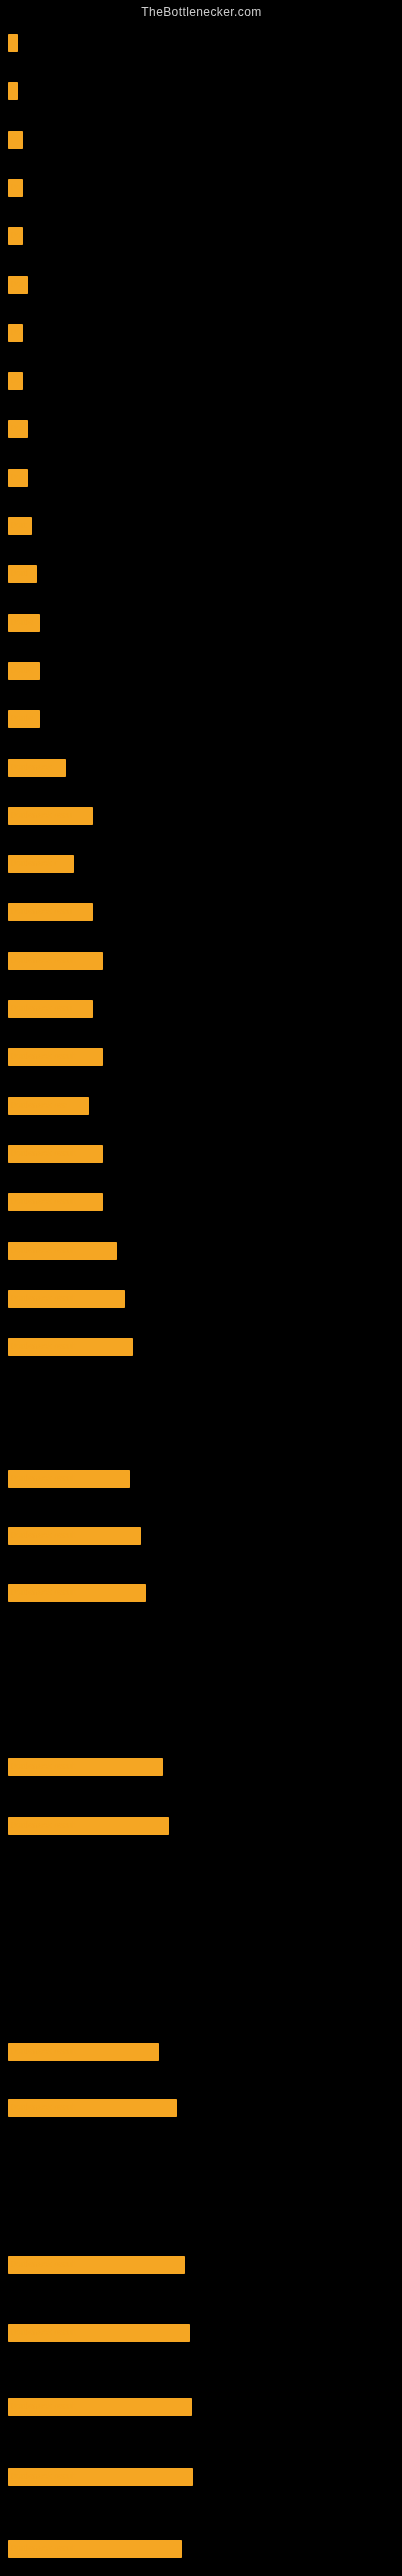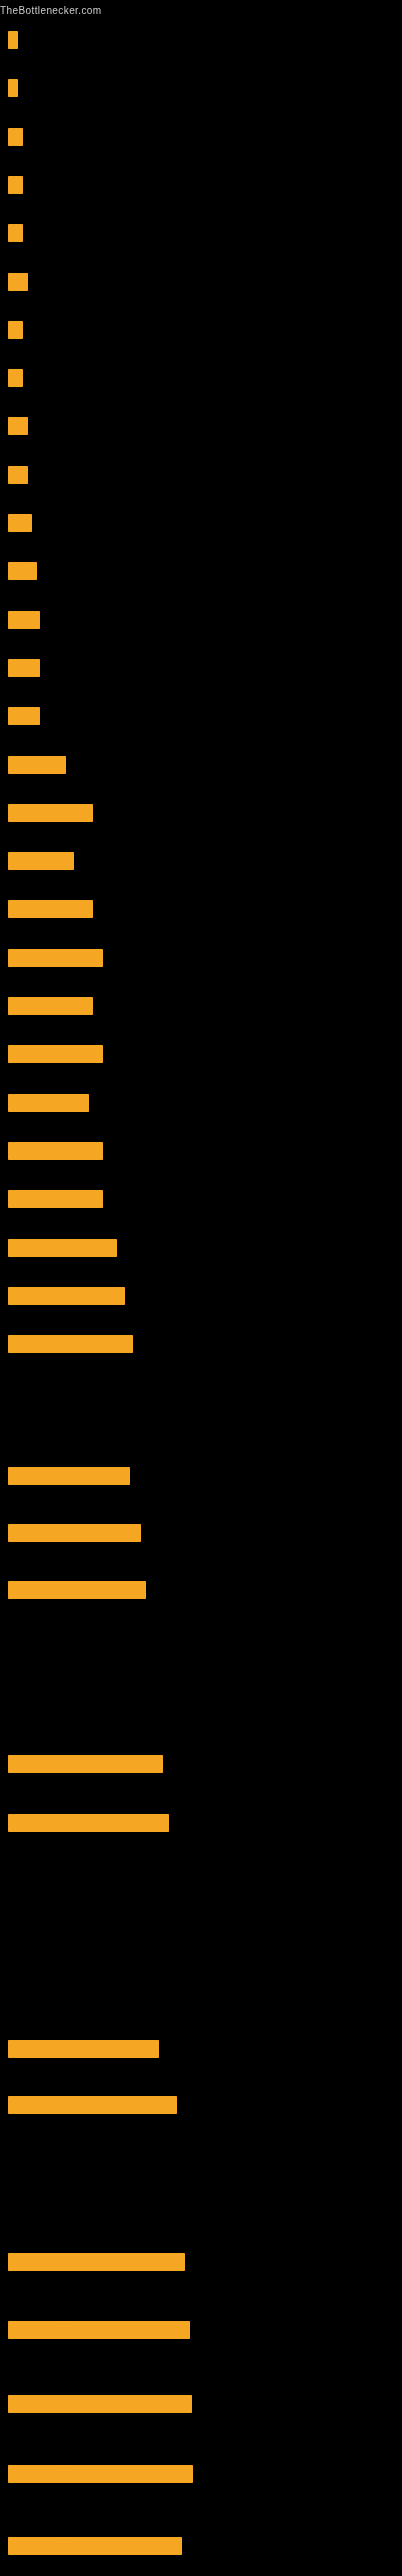--- a/index.html
+++ b/index.html
@@ -5,21 +5,22 @@
     * { margin: 0; padding: 0; box-sizing: border-box; }
     body {
       background-color: #000;
       width: 403px;
       min-height: 2576px;
       font-family: Arial, sans-serif;
       position: relative;
     }
     .site-title {
       color: #ccc;
-      font-size: 10px;
+      font-size: 12px;
+      text-align: center;
       padding: 4.8px 0 3.2px 0;
       letter-spacing: 0.4px;
     }
     .bars-container {
       padding: 0 8px;
     }
   </style>
 </head>
 <body>
 

